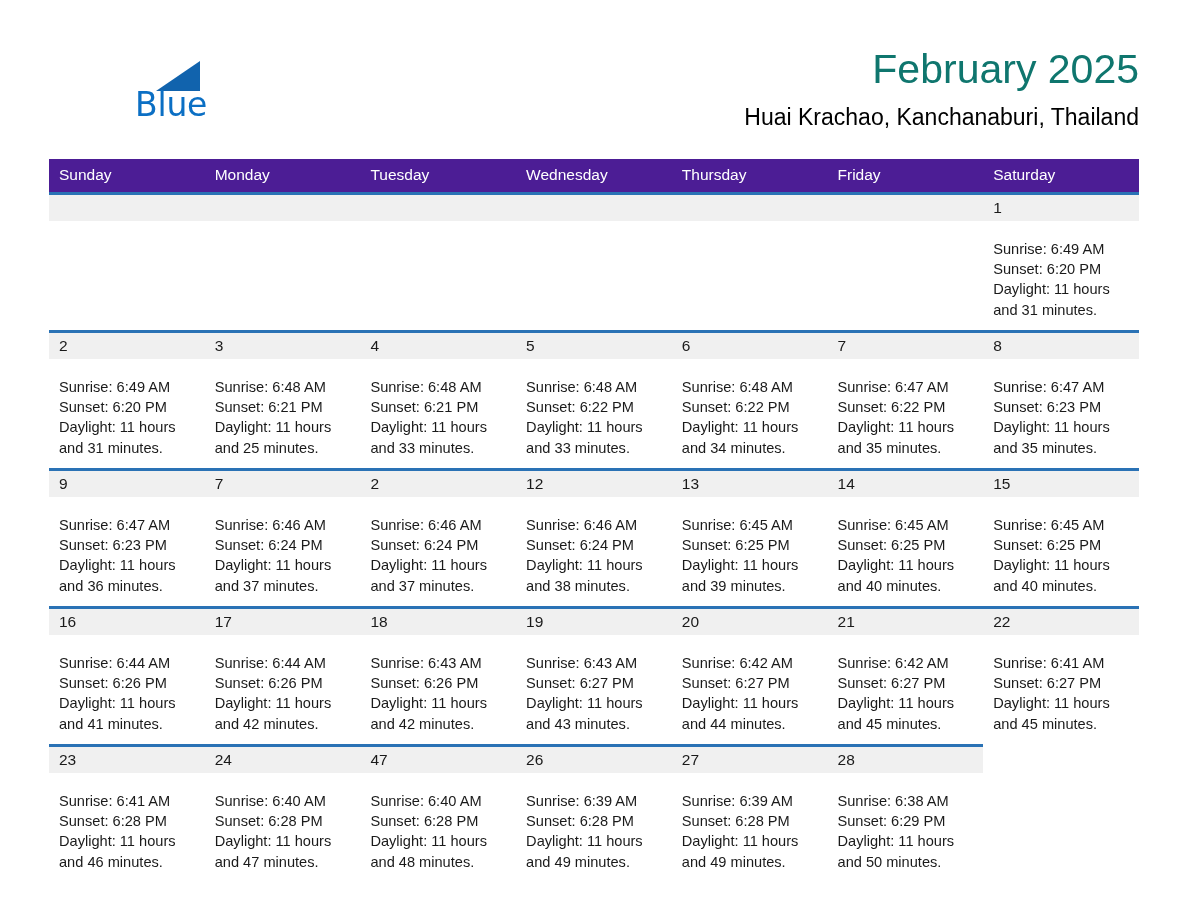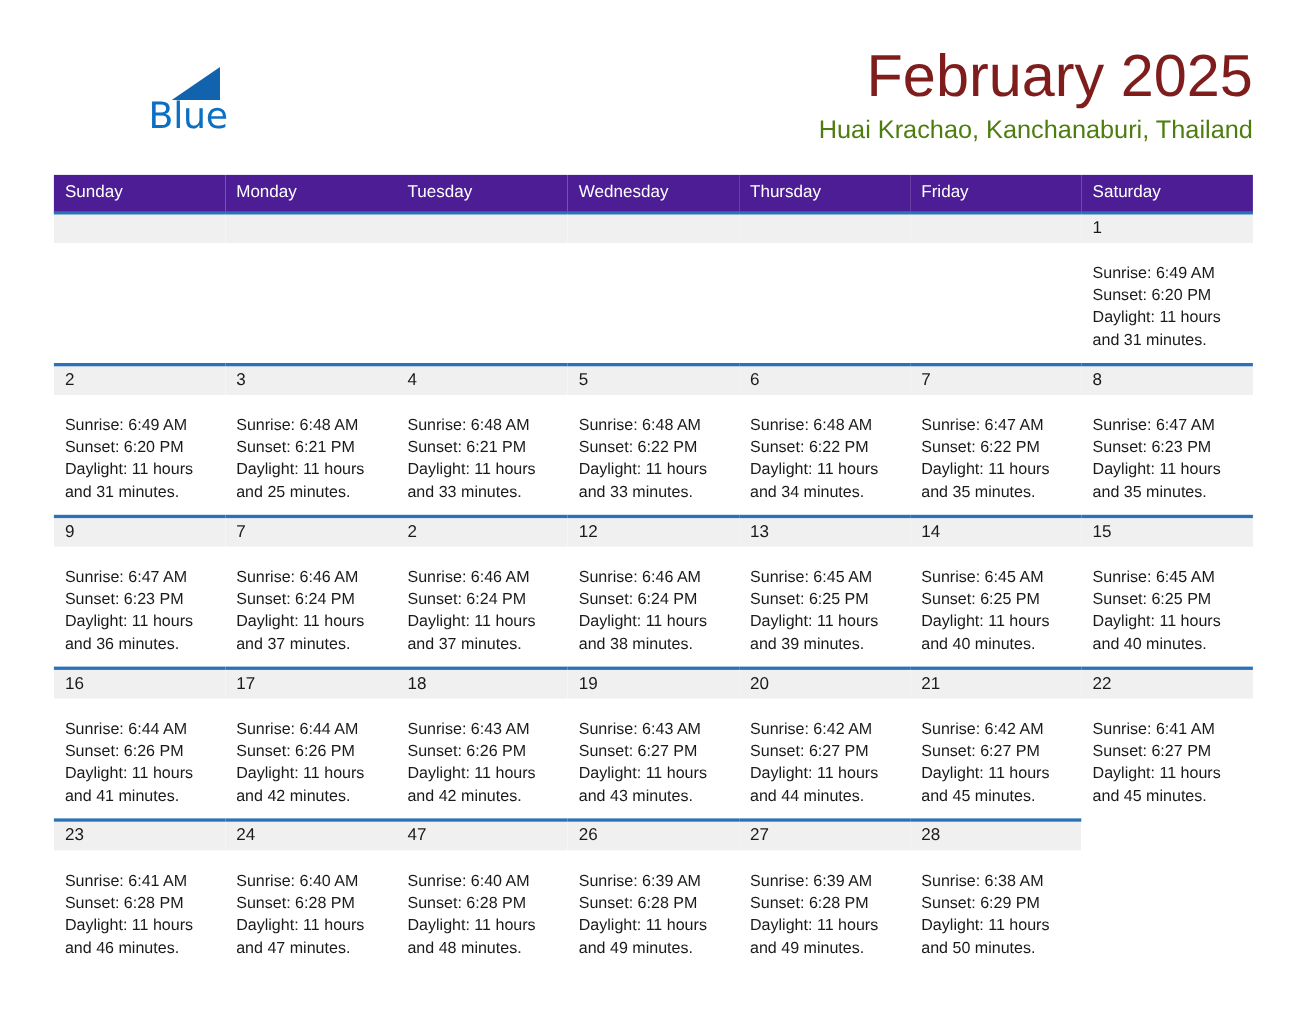--- a/index.html
+++ b/index.html
@@ -70,31 +70,31 @@
   }
 
   .title-block {
     position: absolute;
     right: 0;
     top: 0;
     text-align: right;
     width: 700px;
   }
   .cal-title {
-    font-size: 54px;
+    font-size: 41px;
     line-height: 50px;
     font-weight: normal;
-    color: #7f1d1d;
+    color: #0f766e;
     margin: 0;
     letter-spacing: 0px;
   }
   .cal-subtitle {
     font-size: 23px;
     line-height: 30px;
-    color: #4d7c0f;
+    color: #000000;
     margin: 0;
     margin-top: 8px;
     letter-spacing: 0px;
   }
 
   
   .calendar {
     position: absolute;
     left: 49px;
     top: 159px;

